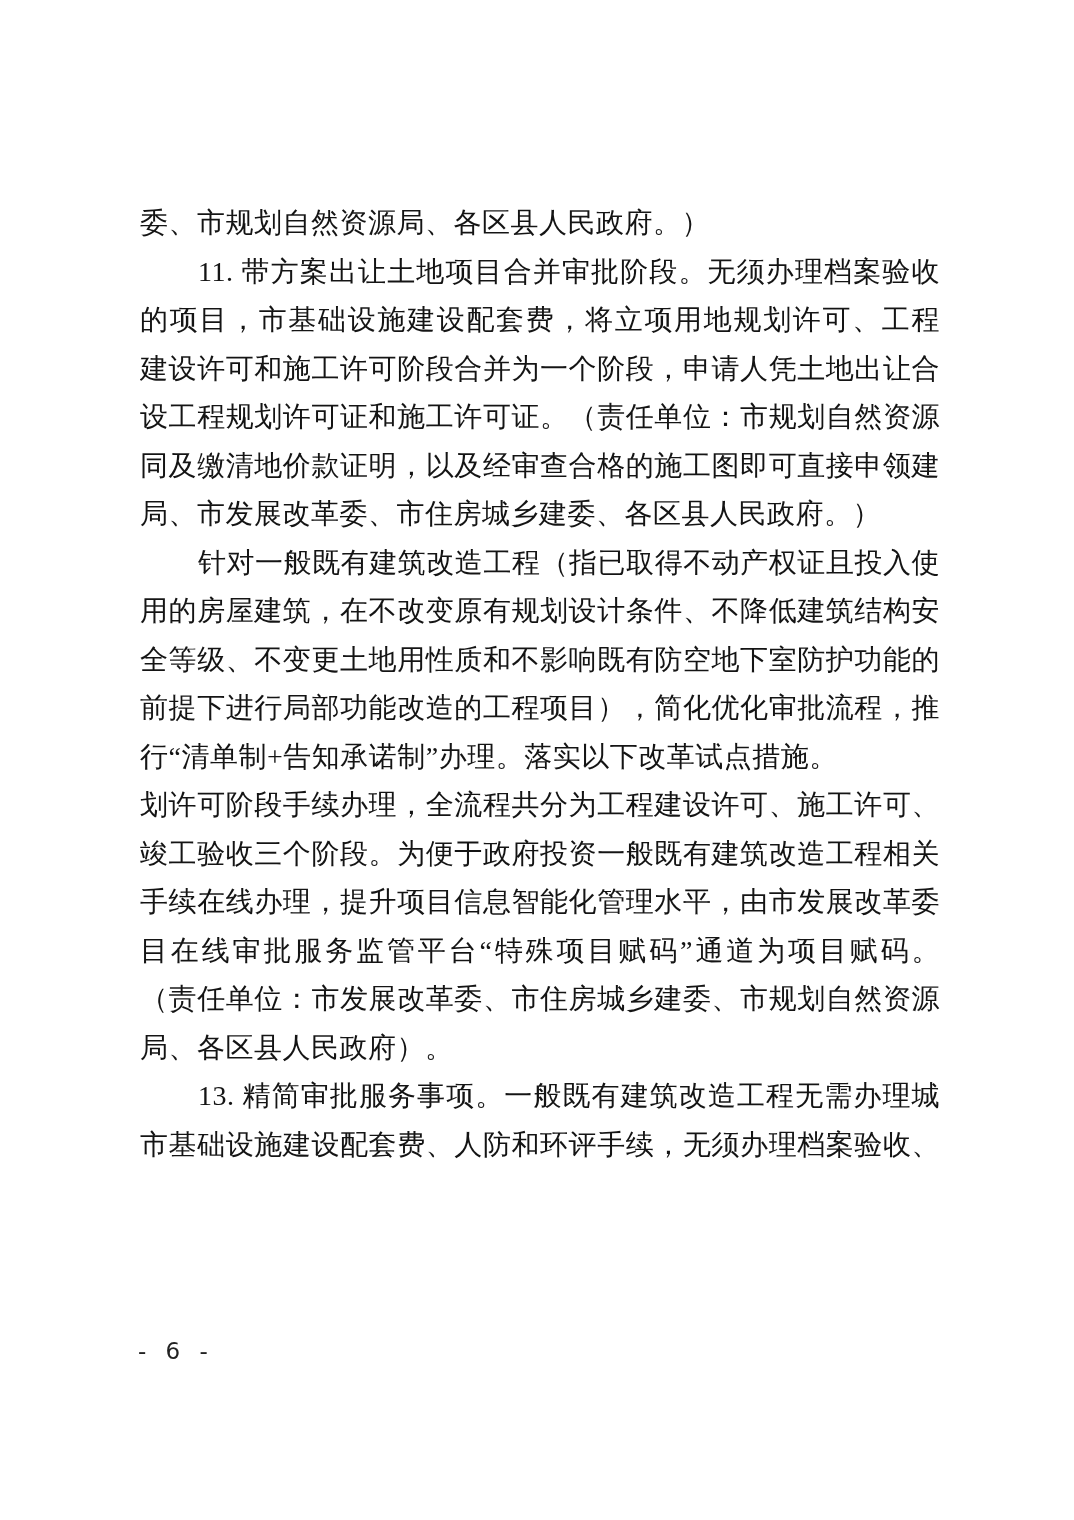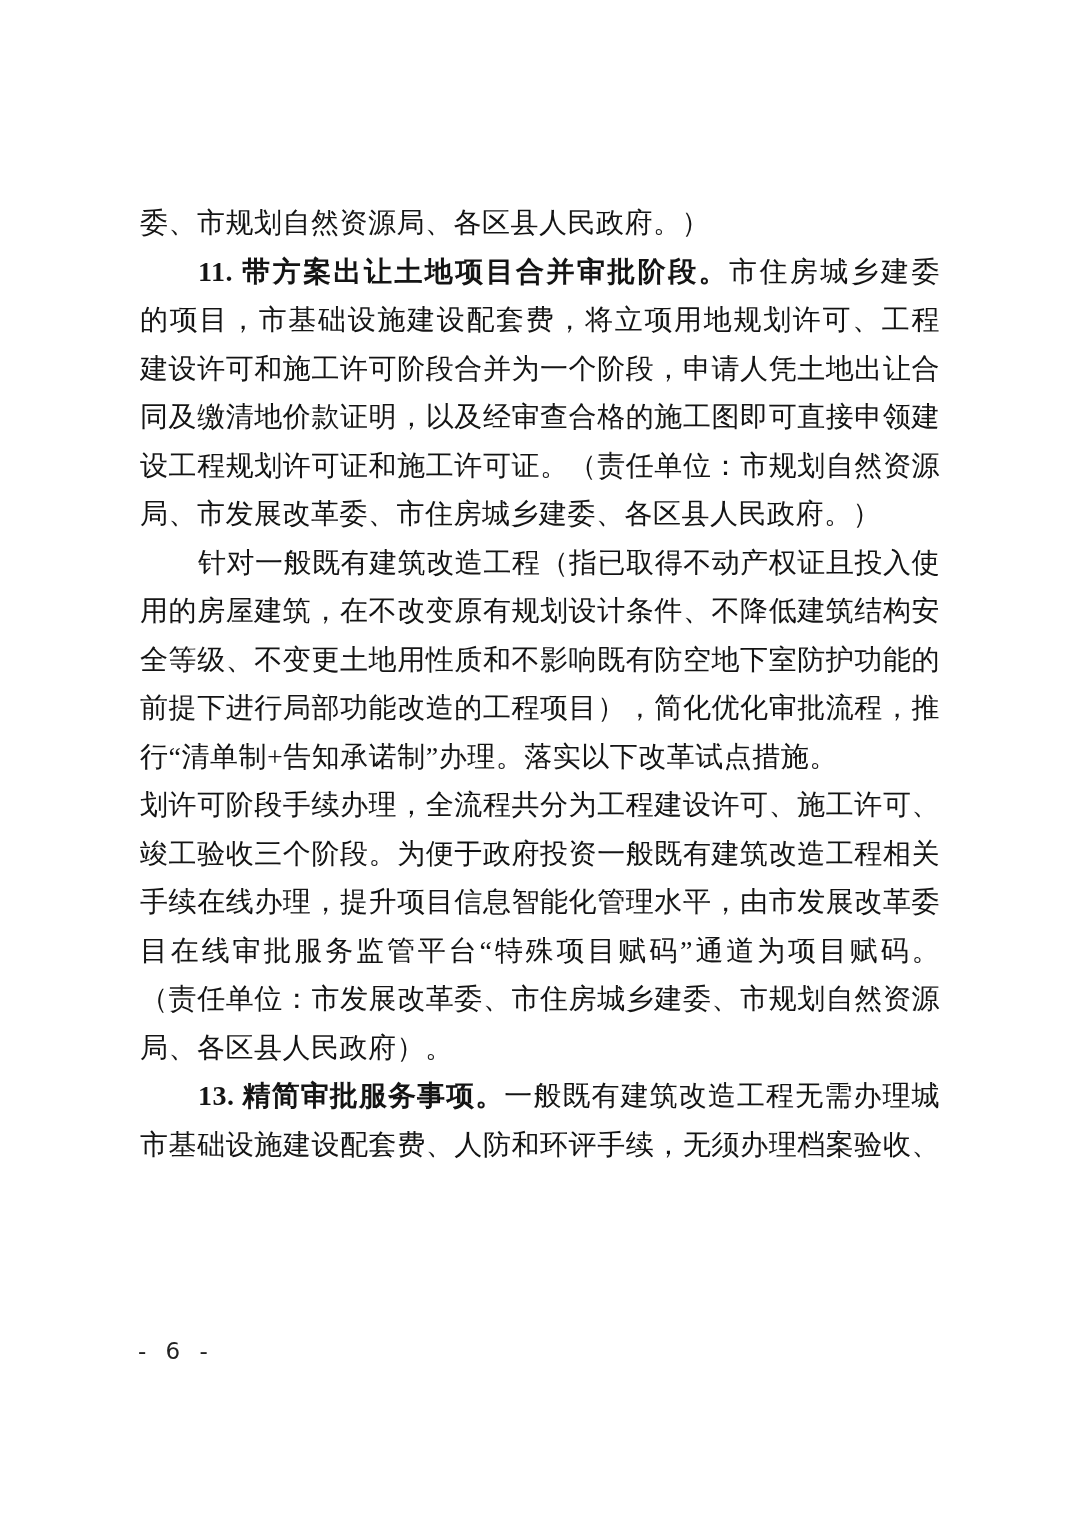--- a/index.html
+++ b/index.html
@@ -32,43 +32,43 @@
     letter-spacing: 0.5px;
   }
   .line.end {
     text-align: left;
     text-align-last: left;
   }
   .line.indent {
     text-indent: 58px;
   }
   .b {
-    font-weight: bold;
+    font-weight: normal;
   }
   .pageno {
     position: absolute;
     left: 138px;
     top: 1338px;
     font-size: 23px;
     letter-spacing: 6px;
     color: #222222;
     font-family: "DejaVu Sans", "Liberation Sans", sans-serif;
   }
 </style>
 </head>
 <body>
 
 <div class="page">
   <div class="doc-body">
       <div class="line end"><span>委、市规划自然资源局、各区县人民政府。）</span></div>
-      <div class="line indent"><span class="b">11. 带方案出让土地项目合并审批阶段。</span><span>市住房城乡建委</span></div>
+      <div class="line indent"><span class="b">11. 带方案出让土地项目合并审批阶段。</span><span>无须办理档案验收</span></div>
       <div class="line"><span>的项目，市基础设施建设配套费，将立项用地规划许可、工程</span></div>
       <div class="line"><span>建设许可和施工许可阶段合并为一个阶段，申请人凭土地出让合</span></div>
+      <div class="line"><span>设工程规划许可证和施工许可证。（责任单位：市规划自然资源</span></div>
       <div class="line"><span>同及缴清地价款证明，以及经审查合格的施工图即可直接申领建</span></div>
-      <div class="line"><span>设工程规划许可证和施工许可证。（责任单位：市规划自然资源</span></div>
       <div class="line end"><span>局、市发展改革委、市住房城乡建委、各区县人民政府。）</span></div>
       <div class="line indent"><span>针对一般既有建筑改造工程（指已取得不动产权证且投入使</span></div>
       <div class="line"><span>用的房屋建筑，在不改变原有规划设计条件、不降低建筑结构安</span></div>
       <div class="line"><span>全等级、不变更土地用性质和不影响既有防空地下室防护功能的</span></div>
       <div class="line"><span>前提下进行局部功能改造的工程项目），简化优化审批流程，推</span></div>
       <div class="line end"><span>行“清单制+告知承诺制”办理。落实以下改革试点措施。</span></div>
       <div class="line"><span>划许可阶段手续办理，全流程共分为工程建设许可、施工许可、</span></div>
       <div class="line"><span>竣工验收三个阶段。为便于政府投资一般既有建筑改造工程相关</span></div>
       <div class="line"><span>手续在线办理，提升项目信息智能化管理水平，由市发展改革委</span></div>
       <div class="line"><span>目在线审批服务监管平台“特殊项目赋码”通道为项目赋码。</span></div>

